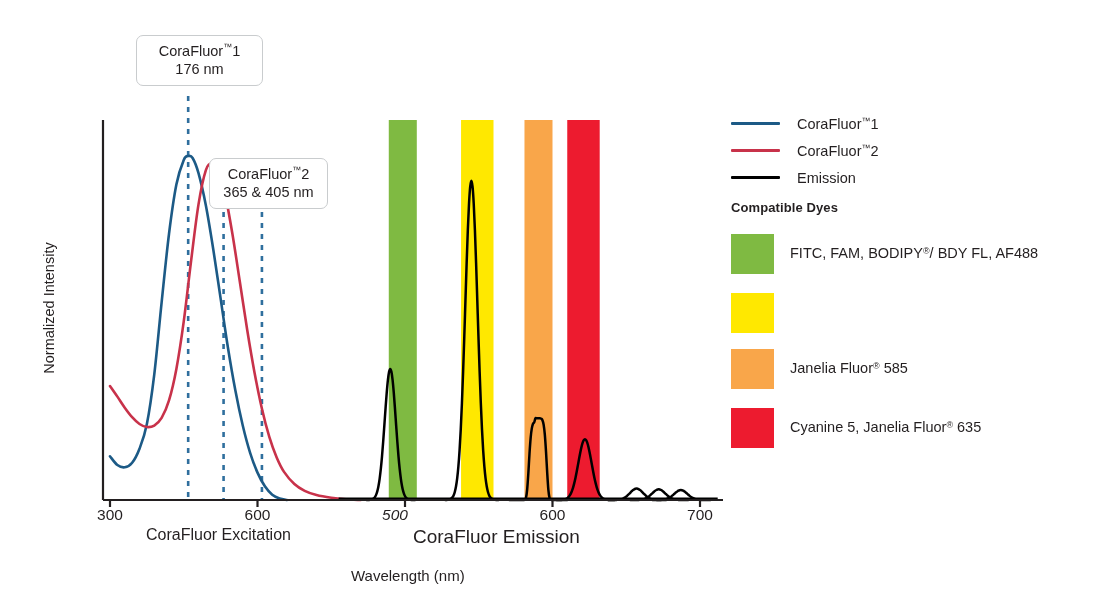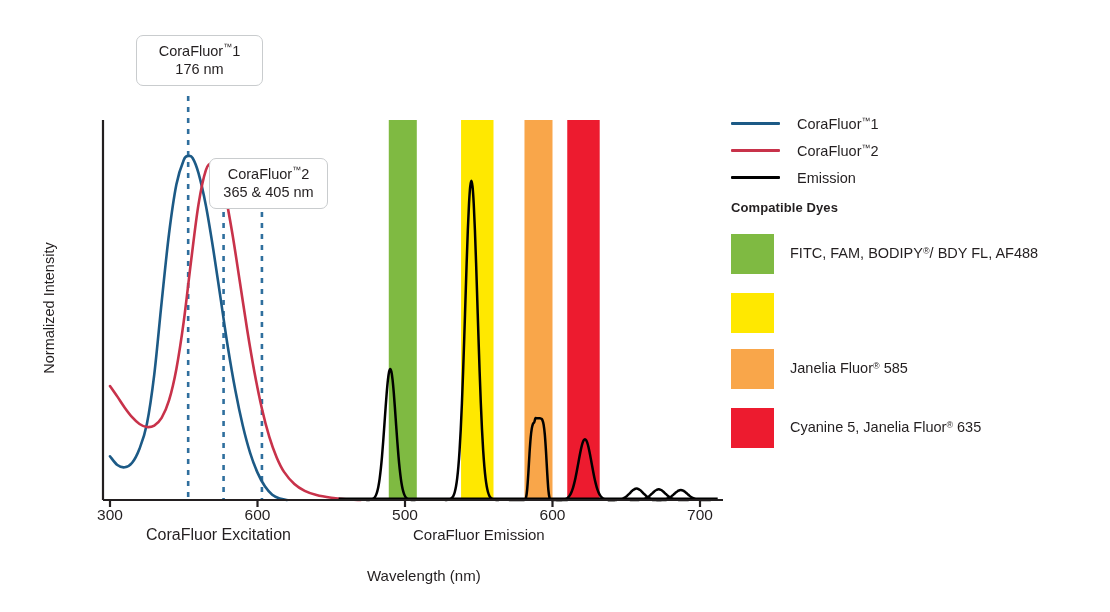--- a/index.html
+++ b/index.html
@@ -29,22 +29,22 @@
   .callout .l1{display:block;white-space:nowrap;}
   .callout .l2{display:block;white-space:nowrap;}
   .callout sup{font-size:9px;vertical-align:6px;letter-spacing:0;}
   #callout-1{left:136px;top:35px;width:127px;}
   #callout-2{left:209px;top:158px;width:119px;}
 
   
   .axis-text{position:absolute;font-size:15px;color:#231f20;white-space:nowrap;}
   .tick-lab{position:absolute;font-size:15.5px;color:#231f20;transform:translateX(-50%);}
   #lab-excitation{left:146px;top:526px;font-size:16px;}
-  #lab-emission{left:413px;top:526px;font-size:15px;}
-  #lab-wavelength{left:351px;top:567px;font-size:15px;margin-left:16px;}
+  #lab-emission{left:413px;top:526px;font-size:19px;}
+  #lab-wavelength{left:351px;top:567px;font-size:15px;}
   #ylabel{
     position:absolute;left:-31px;top:300px;width:160px;
     transform:rotate(-90deg);transform-origin:50% 50%;
     text-align:center;font-size:14.5px;color:#231f20;white-space:nowrap;
   }
 
   
   #legend{position:absolute;left:731px;top:110px;width:370px;}
   .leg-row{display:flex;align-items:center;height:27px;}
   .leg-swatch{width:49px;height:3px;margin-right:17px;flex:0 0 auto;border-radius:1px;}
@@ -113,21 +113,21 @@
     <span class="l2">365 &amp; 405 nm</span>
   </div>
 
   <div id="ylabel">Normalized Intensity</div>
   <div class="axis-text" id="lab-excitation">CoraFluor Excitation</div>
   <div class="axis-text" id="lab-emission">CoraFluor Emission</div>
   <div class="axis-text" id="lab-wavelength">Wavelength (nm)</div>
   <div id="tick-labels">
       <div class="tick-lab" style="left: 110px; top: 506px;">300</div>
       <div class="tick-lab" style="left: 257.5px; top: 506px;">600</div>
-      <div class="tick-lab" style="left: 405px; top: 506px;">500</div>
+      <div class="tick-lab" style="left: 395px; top: 506px; font-style: italic;">500</div>
       <div class="tick-lab" style="left: 552.5px; top: 506px; text-align: center;">600</div>
       <div class="tick-lab" style="left: 700px; top: 506px;">700</div>
     </div>
 
   <div id="legend">
       <div class="leg-row">
         <span class="leg-swatch" style="background: rgb(28, 90, 134);"></span>
         <span class="leg-label"><span>CoraFluor</span><sup>™</sup><span>1</span></span>
       </div>
       <div class="leg-row">

